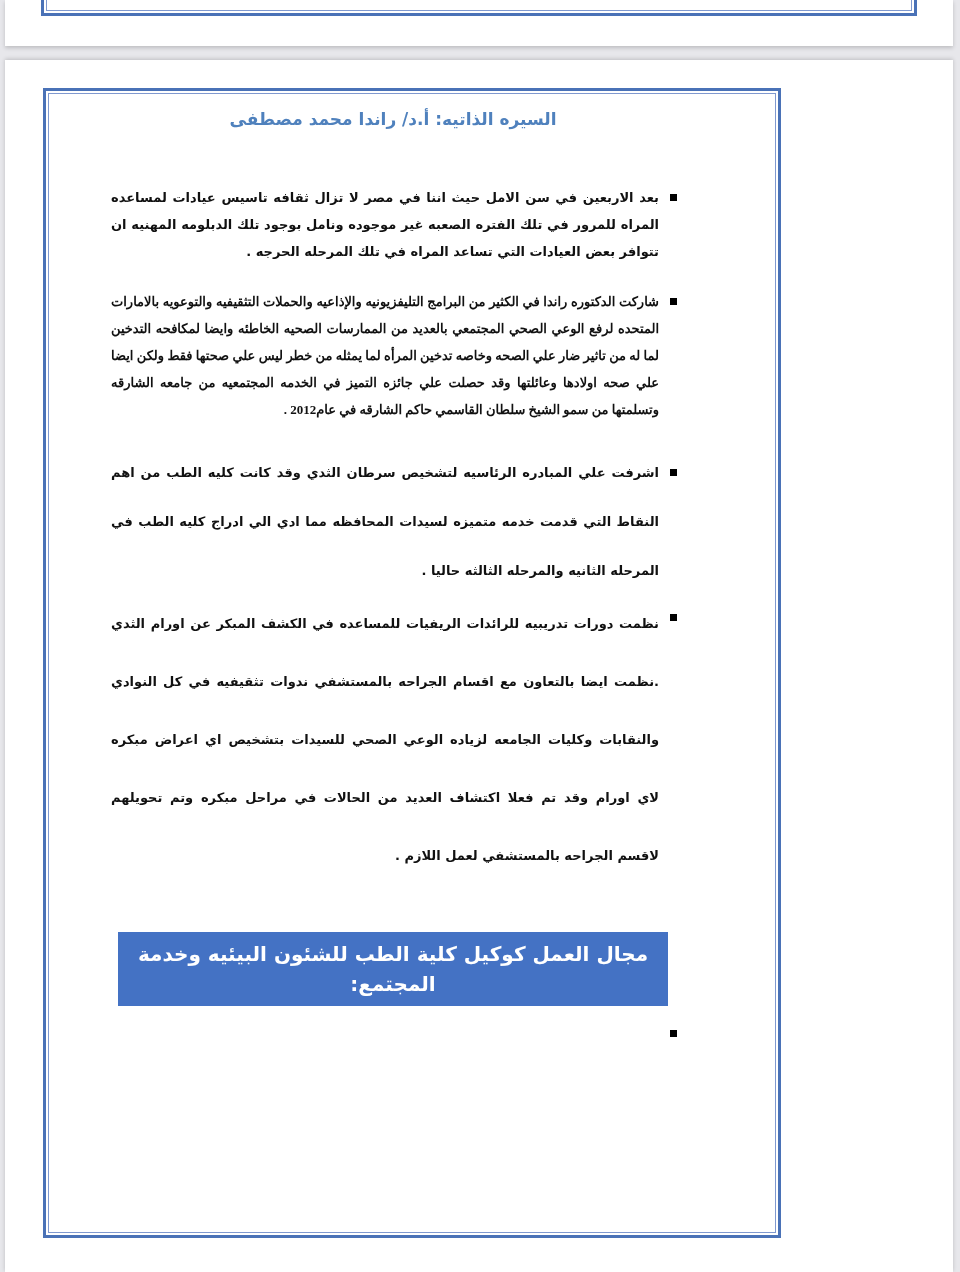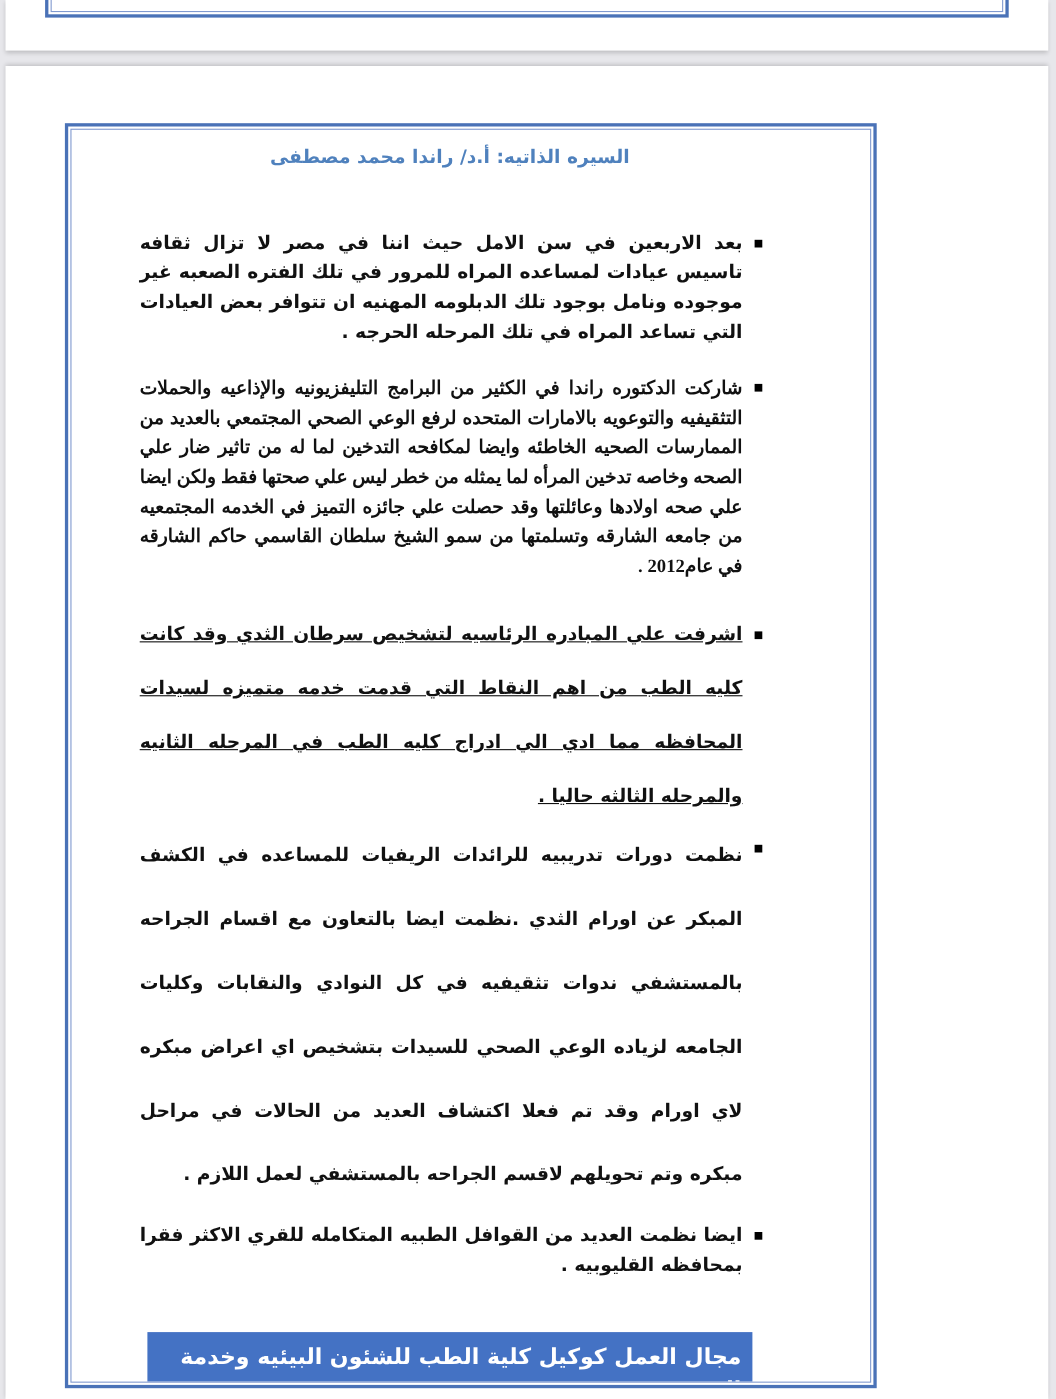--- a/index.html
+++ b/index.html
@@ -29,25 +29,24 @@
     border: 1px solid #8099cf;
   }
   
   .page-main {
     position: absolute; left: 5px; top: 60px;
     width: 948px; height: 1212px;
     background: #ffffff;
     box-shadow: 0 -1px 4px rgba(0,0,0,0.18);
   }
   .doc-box-outer {
-    position: absolute; left: 38px; top: 52px;
+    position: absolute; left: 38px; top: 28px;
     width: 738px; height: 1150px;
     border: 3px solid #4a72b7;
     box-sizing: border-box;
-    margin-left: 16px;
   }
   .doc-box-inner {
     position: absolute; inset: 2px;
     border: 1px solid #8099cf;
     overflow: hidden;
   }
   .doc-content {
     position: absolute; inset: 0;
     direction: rtl;
     color: #111111;
@@ -63,49 +62,49 @@
   }
   ul.bullets {
     list-style: none;
     padding: 0;
     margin: 0 99px 0 62px;
   }
   ul.bullets.first { margin-top: 53px; }
   ul.bullets li {
     position: relative;
     padding-right: 17px;
-    font-size: 17px;
+    font-size: 13px;
     text-align: justify;
     text-justify: inter-word;
   }
   .bullet-sq {
     position: absolute; right: -1px;
     width: 7px; height: 7px;
     background: #000000;
   }
   .lh-tight { line-height: 27px; }
   .lh-wide  { line-height: 58px; }
   .lh-xwide { line-height: 49px; }
   .lh-tight .bullet-sq { top: 10px; }
   .lh-wide  .bullet-sq { top: 19px; }
   .lh-xwide .bullet-sq { top: 21px; }
   .mb-a { margin-bottom: 23px; }
   .mb-b { margin-bottom: 25px; font-family: Liberation Serif, serif; }
-  .mb-c { margin-bottom: 0; text-decoration: underline; }
+  .mb-c { margin-bottom: 0; }
   .mb-d { margin-bottom: 13px; }
   .section-band {
     margin: 47px 107px 5px 69px;
     padding: 7px 10px;
     box-sizing: border-box;
     background: #4472c4;
     color: #ffffff;
     font-size: 20px;
     line-height: 30px;
     font-weight: bold;
-    text-align: right;
+    text-align: center;
   }
 </style>
 </head>
 <body>
 
 <div class="page-prev">
   <div class="prev-box-outer">
     <div class="prev-box-inner"></div>
   </div>
 </div>
@@ -127,24 +126,20 @@
             <span>شاركت الدكتوره راندا في الكثير من البرامج التليفزيونيه والإذاعيه والحملات التثقيفيه والتوعويه بالامارات المتحده لرفع الوعي الصحي المجتمعي بالعديد من الممارسات الصحيه الخاطئه وايضا لمكافحه التدخين لما له من تاثير ضار علي الصحه وخاصه تدخين المرأه لما يمثله من خطر ليس علي صحتها فقط ولكن ايضا علي صحه اولادها وعائلتها وقد حصلت علي جائزه التميز في الخدمه المجتمعيه من جامعه الشارقه وتسلمتها من سمو الشيخ سلطان القاسمي حاكم الشارقه في عام2012 .</span>
           </li>
           <li class="lh-xwide mb-c">
             <span class="bullet-sq"></span>
             <span>اشرفت علي المبادره الرئاسيه لتشخيص سرطان الثدي وقد كانت كليه الطب من اهم النقاط التي قدمت خدمه متميزه لسيدات المحافظه مما ادي الي ادراج كليه الطب في المرحله الثانيه والمرحله الثالثه حاليا .</span>
           </li>
           <li class="lh-wide mb-d">
             <span class="bullet-sq"></span>
             <span>نظمت دورات تدريبيه للرائدات الريفيات للمساعده في الكشف المبكر عن اورام الثدي .نظمت ايضا بالتعاون مع اقسام الجراحه بالمستشفي ندوات تثقيفيه في كل النوادي والنقابات وكليات الجامعه لزياده الوعي الصحي للسيدات بتشخيص اي اعراض مبكره لاي اورام وقد تم فعلا اكتشاف العديد من الحالات في مراحل مبكره وتم تحويلهم لاقسم الجراحه بالمستشفي لعمل اللازم .</span>
           </li>
-          <li class="lh-tight">
-            <span class="bullet-sq"></span>
-            <span>ايضا نظمت العديد من القوافل الطبيه المتكامله للقري الاكثر فقرا بمحافظه القليوبيه .</span>
-          </li>
         </ul>
 
         <div class="section-band">مجال العمل كوكيل كلية الطب للشئون البيئيه وخدمة المجتمع:</div>
 
         <ul class="bullets">
           <li class="lh-wide">
             <span class="bullet-sq"></span>
           </li>
         </ul>
 

